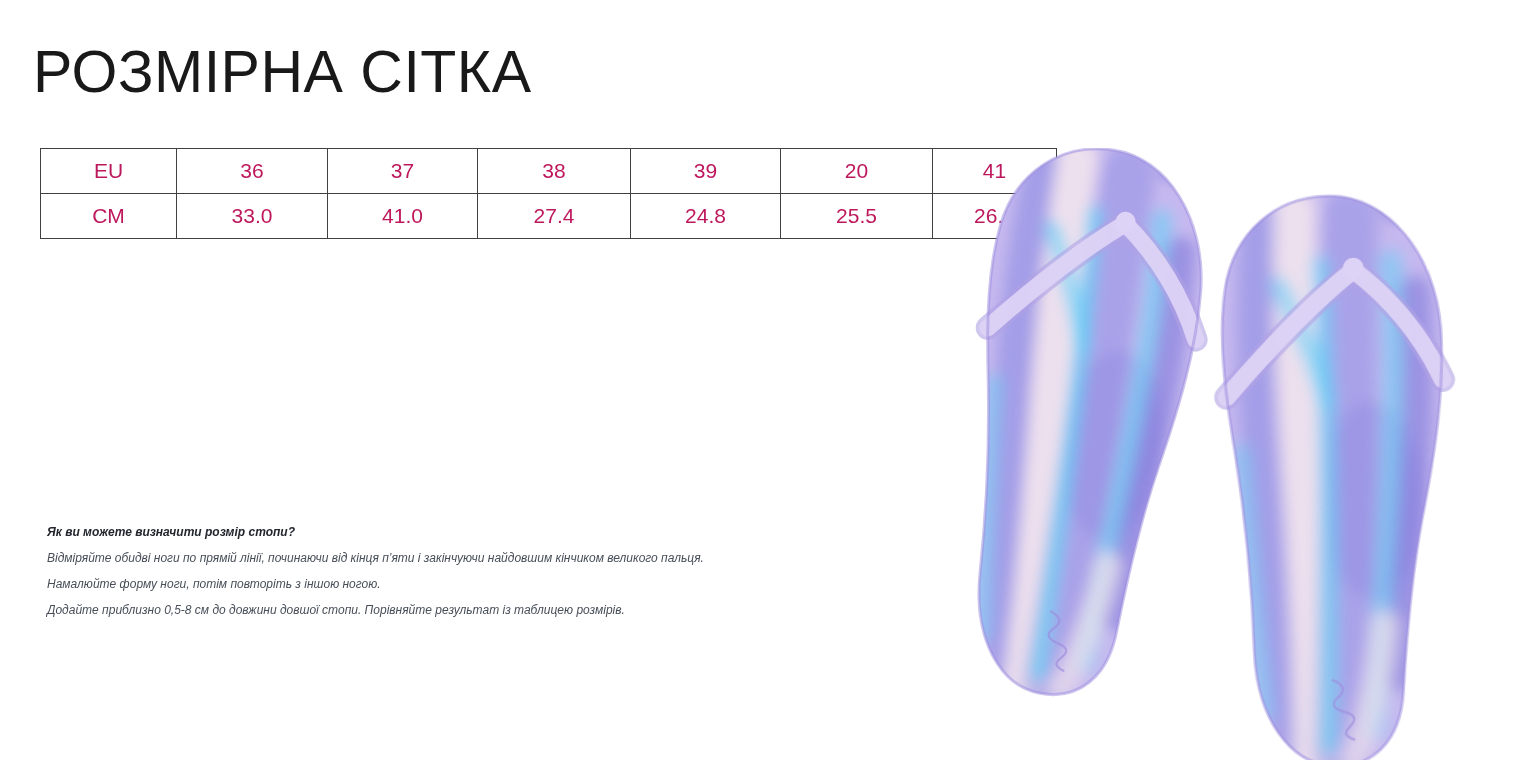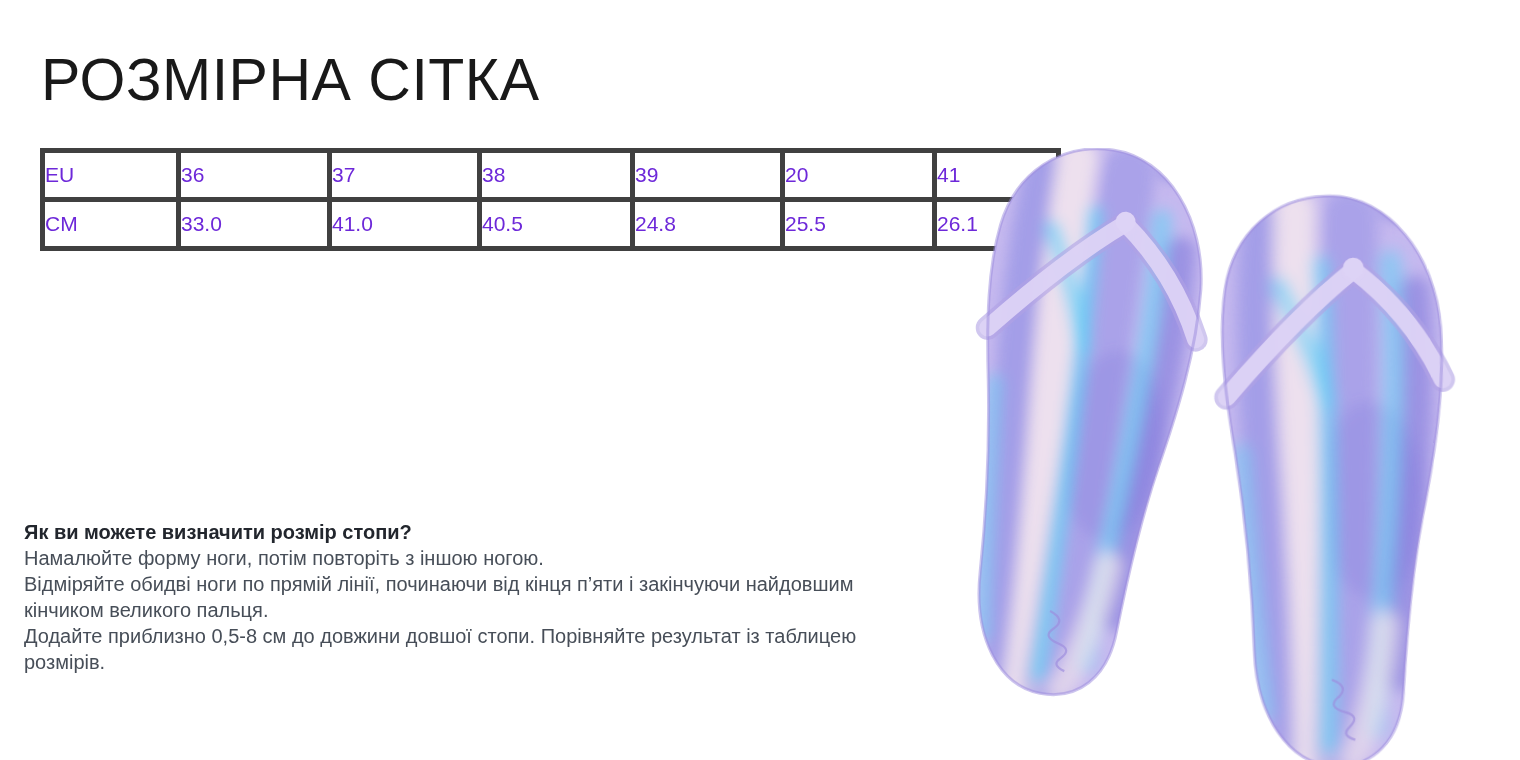--- a/index.html
+++ b/index.html
@@ -2,38 +2,38 @@
 <html lang="uk" style="--base: #c6b9ef; --edge: #9c8cdd; --blue: #8283e1; --deep: #6f6cd8; --cyan: #5ed1f6; --blush: #f3e6ed; --strap: #ddd3f6; --strapEdge: #b0a2e5;"><head>
 <meta charset="utf-8">
 <style>
   html,body{margin:0;padding:0;}
   body{
     width:1520px;height:760px;position:relative;overflow:hidden;
     background:#ffffff;
     font-family:"Liberation Sans",sans-serif;
   }
   .page-title{
-    position:absolute;left:33px;top:40px;margin:8px;
+    position:absolute;left:33px;top:40px;margin:0;
     font-size:59px;font-weight:300;letter-spacing:.5px;line-height:1.1;
     color:#191919;white-space:nowrap;
   }
   table.size-table{
     position:absolute;left:40px;top:148px;
     border-collapse:collapse;table-layout:fixed;
   }
   table.size-table td{
-    border:5px solid #404040;
+    border:1px solid #404040;
     height:44px;padding:0;
-    text-align:left;vertical-align:middle;
-    font-size:21px;color:#6d28d9;
+    text-align:center;vertical-align:middle;
+    font-size:21px;color:#be185d;
     background:#fff;
   }
   .instructions{
-    position:absolute;left:24px;top:519px;width:848px;
-    font-size:20px;line-height:26px;color:#474e58;
+    position:absolute;left:47px;top:519px;width:848px;
+    font-size:12px;line-height:26px;color:#474e58;font-style:italic;
   }
   .instructions p{margin:0;}
   .instructions .head{font-weight:bold;color:#22262d;}
   .product-photo{
     position:absolute;left:950px;top:148px;width:570px;height:612px;
   }
   .product-photo svg{display:block;width:100%;height:100%;}
 </style>
 </head>
 <body>
@@ -57,32 +57,32 @@
       <td>37</td>
       <td>38</td>
       <td>39</td>
       <td>20</td>
       <td>41</td>
     </tr>
     <tr>
       <td>CM</td>
       <td>33.0</td>
       <td>41.0</td>
-      <td>40.5</td>
+      <td>27.4</td>
       <td>24.8</td>
       <td>25.5</td>
       <td>26.1</td>
     </tr>
   </tbody>
 </table>
 
 <section class="instructions">
   <p class="head">Як ви можете визначити розмір стопи?</p>
+  <p>Відміряйте обидві ноги по прямій лінії, починаючи від кінця п’яти і закінчуючи найдовшим кінчиком великого пальця.</p>
   <p>Намалюйте форму ноги, потім повторіть з іншою ногою.</p>
-  <p>Відміряйте обидві ноги по прямій лінії, починаючи від кінця п’яти і закінчуючи найдовшим кінчиком великого пальця.</p>
   <p>Додайте приблизно 0,5-8 см до довжини довшої стопи. Порівняйте результат із таблицею розмірів.</p>
 </section>
 
 <div class="product-photo">
   <svg viewBox="0 0 570 612" aria-hidden="true">
     <defs>
       <path id="solePath" d="M130 6
         C 78 4, 36 38, 26 92
         C 18 136, 22 188, 30 248
         C 38 312, 42 378, 42 440

